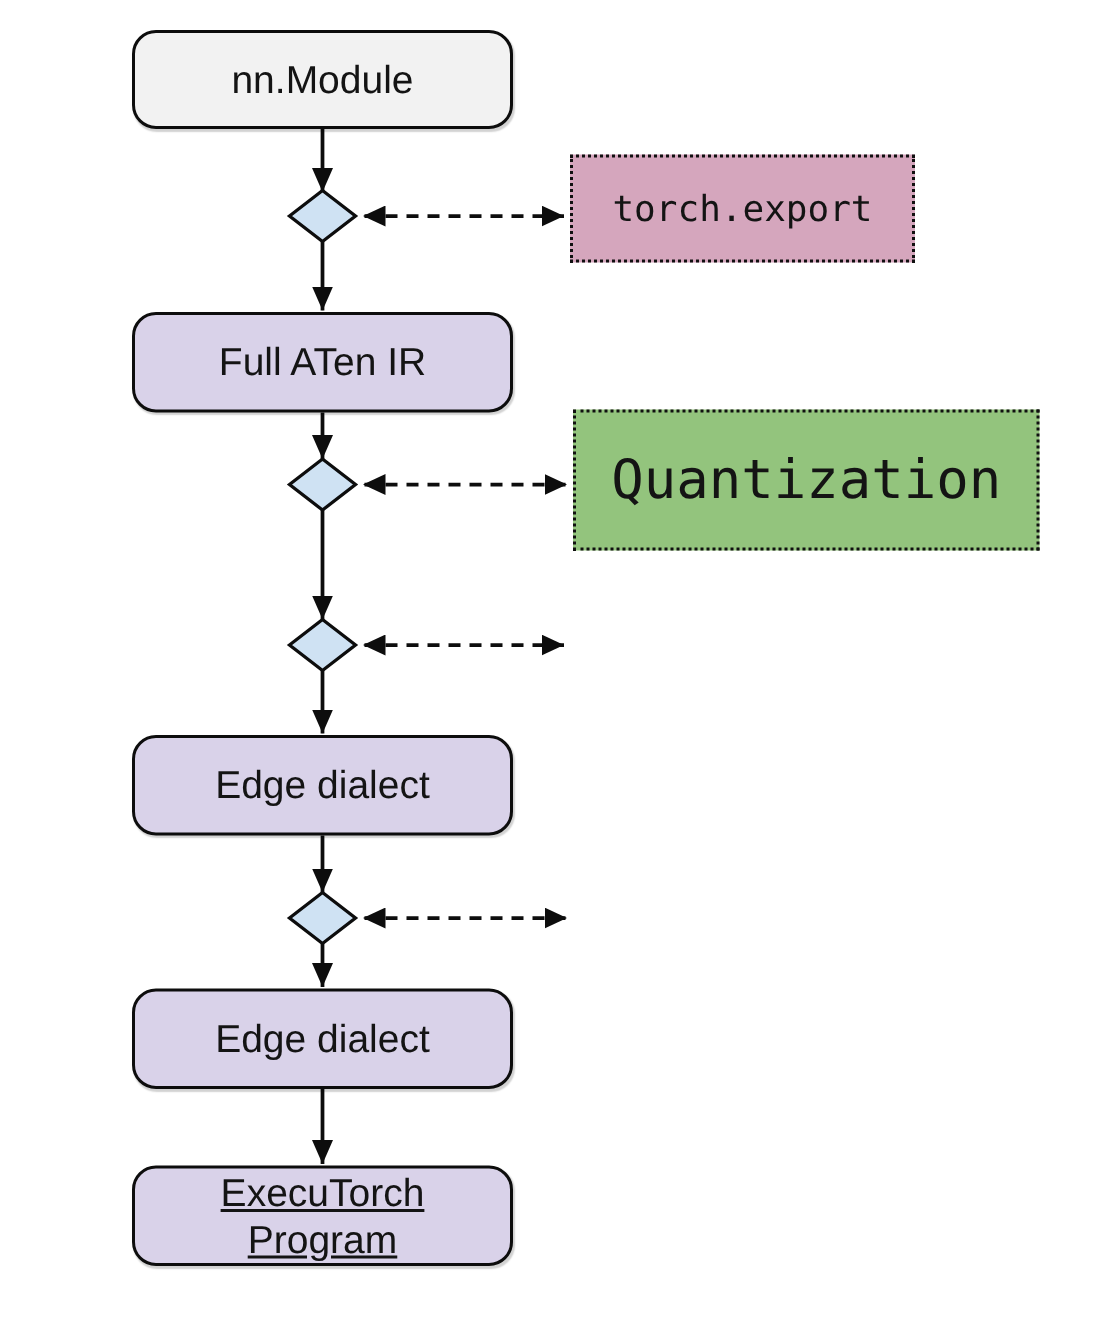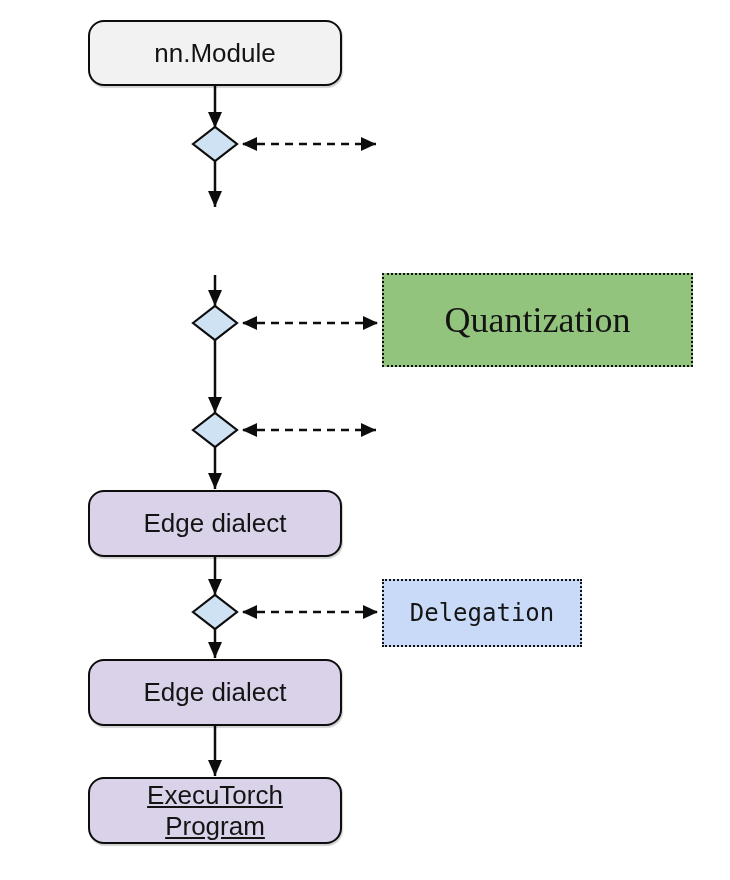--- a/index.html
+++ b/index.html
@@ -65,36 +65,39 @@
     <polygon class="diamond" points="193,144 215,127 237,144 215,161" fill="#cfe2f3"></polygon>
     <polygon class="diamond" points="193,323 215,306 237,323 215,340" fill="#cfe2f3"></polygon>
     <polygon class="diamond" points="193,430 215,413 237,430 215,447" fill="#cfe2f3"></polygon>
     <polygon class="diamond" points="193,612 215,595 237,612 215,629" fill="#cfe2f3"></polygon>
   </svg>
 
   <div class="node solid" style="left: 88px; top: 20px; width: 254px; height: 66px; background-color: rgb(242, 242, 242);">
     <span class="lbl">nn.Module</span>
   </div>
 
+  <div class="node solid" style="left: 88px; top: 208px; width: 254px; height: 67px; background-color: rgb(217, 210, 233);">
+    <span class="lbl">Full ATen IR</span>
+  </div>
 
   <div class="node solid" style="left: 88px; top: 490px; width: 254px; height: 67px; background-color: rgb(217, 210, 233);">
     <span class="lbl">Edge dialect</span>
   </div>
 
   <div class="node solid" style="left: 88px; top: 659px; width: 254px; height: 67px; background-color: rgb(217, 210, 233);">
     <span class="lbl">Edge dialect</span>
   </div>
 
   <div class="node solid" style="left: 88px; top: 777px; width: 254px; height: 67px; background-color: rgb(217, 210, 233); text-decoration: underline;">
     <span class="lbl">ExecuTorch Program</span>
   </div>
 
+  <div class="node dotted" style="left: 380px; top: 103px; width: 230px; height: 72px; background-color: rgb(213, 166, 189);">
+    <span>torch.export</span>
+  </div>
 
-  <div class="node dotted big" style="left: 382px; top: 273px; width: 311px; height: 94px; background-color: rgb(147, 196, 125); font-family: Liberation Serif, serif;">
+  <div class="node dotted big" style="left: 382px; top: 273px; width: 311px; height: 94px; background-color: rgb(147, 196, 125);">
     <span>Quantization</span>
   </div>
 
 
-  <div class="node dotted" style="left: 382px; top: 579px; width: 200px; height: 68px; background-color: rgb(201, 218, 248);">
-    <span>Delegation</span>
-  </div>
 
 </div>
 
 </body></html>

